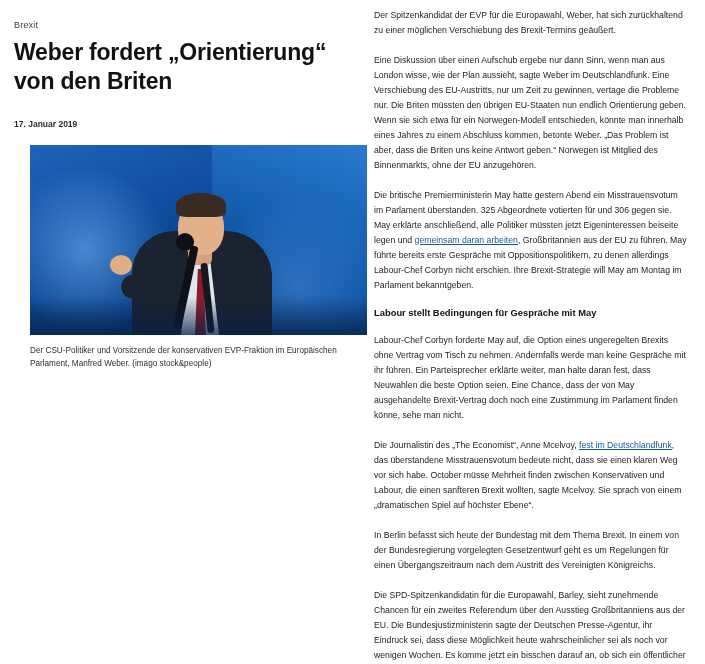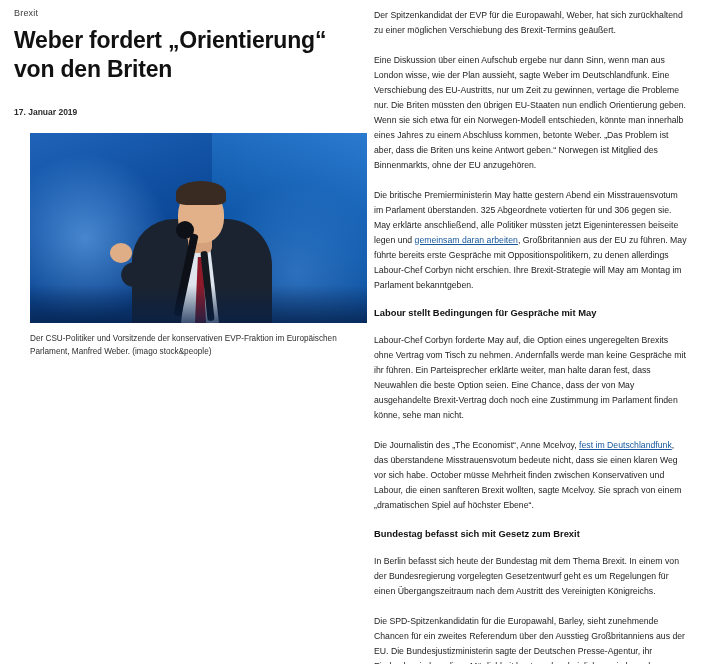--- a/index.html
+++ b/index.html
@@ -16,21 +16,21 @@
     color: #1a1a1a;
   }
   .page {
     display: flex;
     width: 705px;
     height: 664px;
   }
   
   .left-col {
     width: 368px;
-    padding: 8px 18px 0 14px;
+    padding: 20px 18px 0 14px;
   }
   .kicker {
     font-size: 9px;
     color: #3d3d3d;
     letter-spacing: 0.2px;
     margin: 0 0 8px 0;
   }
   .headline {
     font-size: 23px;
     line-height: 1.28;
@@ -243,18 +243,17 @@
 
   <div class="right-col">
     <p>Der Spitzenkandidat der EVP für die Europawahl, Weber, hat sich zurückhaltend zu einer möglichen Verschiebung des Brexit-Termins geäußert.</p>
     <p>Eine Diskussion über einen Aufschub ergebe nur dann Sinn, wenn man aus London wisse, wie der Plan aussieht, sagte Weber im Deutschlandfunk. Eine Verschiebung des EU-Austritts, nur um Zeit zu gewinnen, vertage die Probleme nur. Die Briten müssten den übrigen EU-Staaten nun endlich Orientierung geben. Wenn sie sich etwa für ein Norwegen-Modell entschieden, könnte man innerhalb eines Jahres zu einem Abschluss kommen, betonte Weber. „Das Problem ist aber, dass die Briten uns keine Antwort geben.“ Norwegen ist Mitglied des Binnenmarkts, ohne der EU anzugehören.</p>
     <p><span>Die britische Premierministerin May hatte gestern Abend ein Misstrauensvotum im Parlament überstanden. 325 Abgeordnete votierten für und 306 gegen sie. May erklärte anschließend, alle Politiker müssten jetzt Eigeninteressen beiseite legen und </span><a href="#">gemeinsam daran arbeiten</a><span>, Großbritannien aus der EU zu führen. May führte bereits erste Gespräche mit Oppositionspolitikern, zu denen allerdings Labour-Chef Corbyn nicht erschien. Ihre Brexit-Strategie will May am Montag im Parlament bekanntgeben.</span></p>
 
     <h2>Labour stellt Bedingungen für Gespräche mit May</h2>
     <p>Labour-Chef Corbyn forderte May auf, die Option eines ungeregelten Brexits ohne Vertrag vom Tisch zu nehmen. Andernfalls werde man keine Gespräche mit ihr führen. Ein Parteisprecher erklärte weiter, man halte daran fest, dass Neuwahlen die beste Option seien. Eine Chance, dass der von May ausgehandelte Brexit-Vertrag doch noch eine Zustimmung im Parlament finden könne, sehe man nicht.</p>
     <p><span>Die Journalistin des „The Economist“, Anne Mcelvoy, </span><a href="#">fest im Deutschlandfunk</a><span>, das überstandene Misstrauensvotum bedeute nicht, dass sie einen klaren Weg vor sich habe. October müsse Mehrheit finden zwischen Konservativen und Labour, die einen sanfteren Brexit wollten, sagte Mcelvoy. Sie sprach von einem „dramatischen Spiel auf höchster Ebene“.</span></p>
 
-    <h2>Bundestag befasst sich mit Gesetz zum Brexit</h2>
     <p>In Berlin befasst sich heute der Bundestag mit dem Thema Brexit. In einem von der Bundesregierung vorgelegten Gesetzentwurf geht es um Regelungen für einen Übergangszeitraum nach dem Austritt des Vereinigten Königreichs.</p>
     <p>Die SPD-Spitzenkandidatin für die Europawahl, Barley, sieht zunehmende Chancen für ein zweites Referendum über den Ausstieg Großbritanniens aus der EU. Die Bundesjustizministerin sagte der Deutschen Presse-Agentur, ihr Eindruck sei, dass diese Möglichkeit heute wahrscheinlicher sei als noch vor wenigen Wochen. Es komme jetzt ein bisschen darauf an, ob sich ein öffentlicher Druck entfalte.</p>
   </div>
 
 </div>
 
 </body></html>

